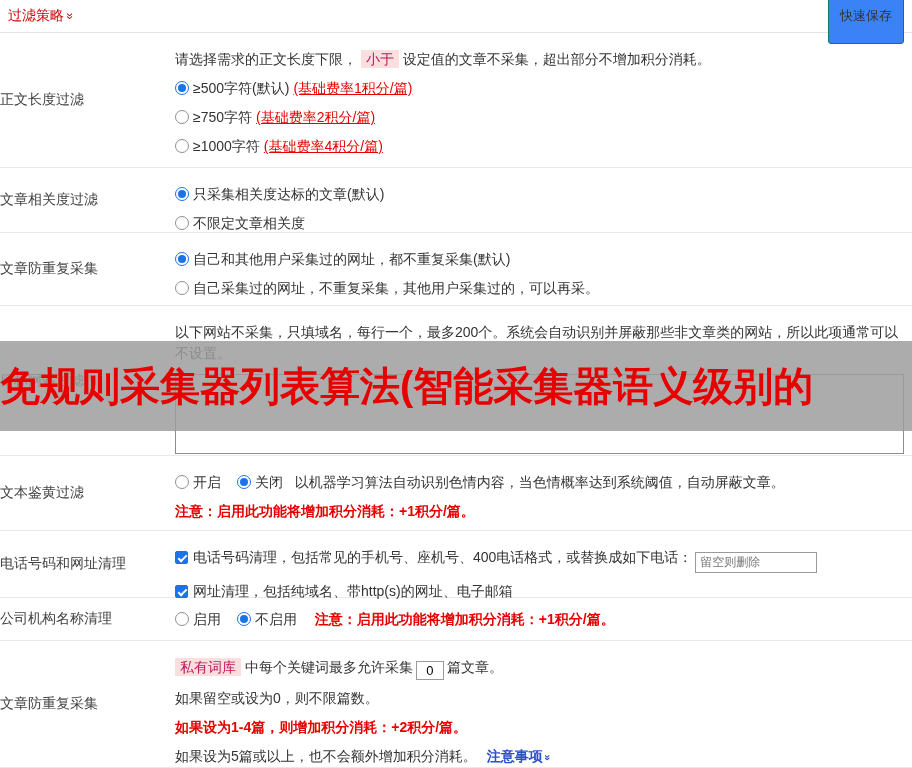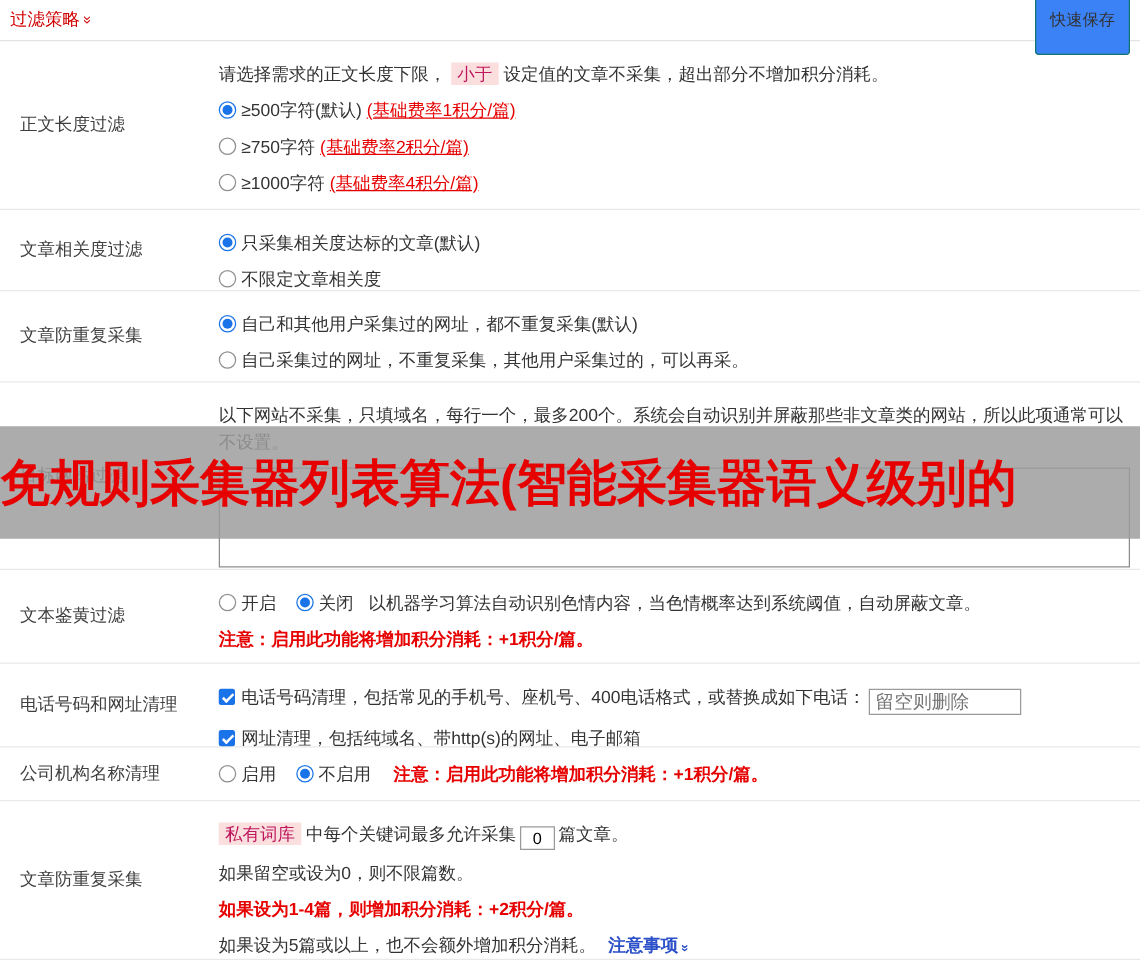--- a/index.html
+++ b/index.html
@@ -8,21 +8,21 @@
   .page { position:relative; width:912px; height:768px; background:#fff; overflow:hidden; font-size:14px; color:#333; }
 
   .header { display:flex; justify-content:space-between; align-items:center; height:33px; padding:0 8px; border-bottom:1px solid #e4e4e4; }
   .title { color:#d10000; font-size:14px; cursor:pointer; }
   .chev { display:inline-block; transform:rotate(90deg); font-size:12px; margin-left:3px; }
   .save-btn { background:#3b82f6; border:1px solid #0f766e; border-radius:3px; padding:18px 11px; font-size:13px; color:#333; cursor:pointer; }
 
   .row { display:flex; border-bottom:1px solid #e9e9e9; }
   .r1 { height:135px; } .r2 { height:65px; } .r3 { height:73px; } .r4 { height:150px; }
   .r5 { height:75px; } .r6 { height:67px; } .r7 { height:43px; } .r8 { height:127px; }
-  .row-label { width:175px; flex:0 0 175px; padding-left:16px; display:flex; align-items:center; color:#3f3f3f; }
+  .row-label { width:175px; flex:0 0 175px; padding-left:0; display:flex; align-items:center; color:#3f3f3f; }
   .row-content { flex:1; padding:8px 8px 0 0; }
   .r7 .row-content { padding-top:0; display:flex; align-items:center; }
   .r7 .line { margin:0; }
   .line { margin:8px 0; line-height:21px; }
 
   .radio { display:inline-block; width:14px; height:14px; border:1px solid #8f8f8f; border-radius:50%; vertical-align:-2px; margin-right:4px; background:#fff; position:relative; }
   .radio.on { border-color:#1a73e8; }
   .radio.on::after { content:""; position:absolute; left:2px; top:2px; right:2px; bottom:2px; background:#1a73e8; border-radius:50%; }
 
   .checkbox { display:inline-block; width:13px; height:13px; border:1px solid #8f8f8f; border-radius:2px; vertical-align:-2px; margin-right:5px; background:#fff; position:relative; }
@@ -31,21 +31,21 @@
   .red-b { color:#e60000; font-weight:bold; }
   .red-u { color:#e60000; text-decoration:underline; margin-left:4px; }
   .hl { background:#fbdede; color:#be185d; padding:1px 5px; }
   .gap { margin-left:12px; }
   .ml8 { margin-left:8px; }
   .ml14 { margin-left:14px; }
   .link { color:#2c50c8; font-weight:bold; cursor:pointer; margin-left:6px; }
   .link .chev { font-size:11px; margin-left:1px; }
 
   textarea.site-box { width:100%; height:80px; border:1px solid #8c8c8c; resize:none; margin-top:2px; font-family:inherit; }
-  input.phone-input { width:122px; height:21px; border:1px solid #9a9a9a; padding:0 4px; font-size:15px; vertical-align:-4px; margin-left:3px; font-family:inherit; }
+  input.phone-input { width:122px; height:21px; border:1px solid #9a9a9a; padding:0 4px; font-size:12px; vertical-align:-4px; margin-left:3px; font-family:inherit; }
   input.num-input { width:28px; height:19px; border:1px solid #9a9a9a; text-align:center; font-size:13px; vertical-align:-3px; margin:0 3px; font-family:inherit; }
 
   .overlay { position:absolute; left:0; top:341px; width:100%; height:90px; background:rgba(156,156,156,0.84); display:flex; align-items:center; overflow:hidden; z-index:10; }
   .overlay-text { color:#e60000; font-size:40px; font-weight:bold; white-space:nowrap; }
 </style>
 </head>
 <body>
 
 <div class="page">
 

